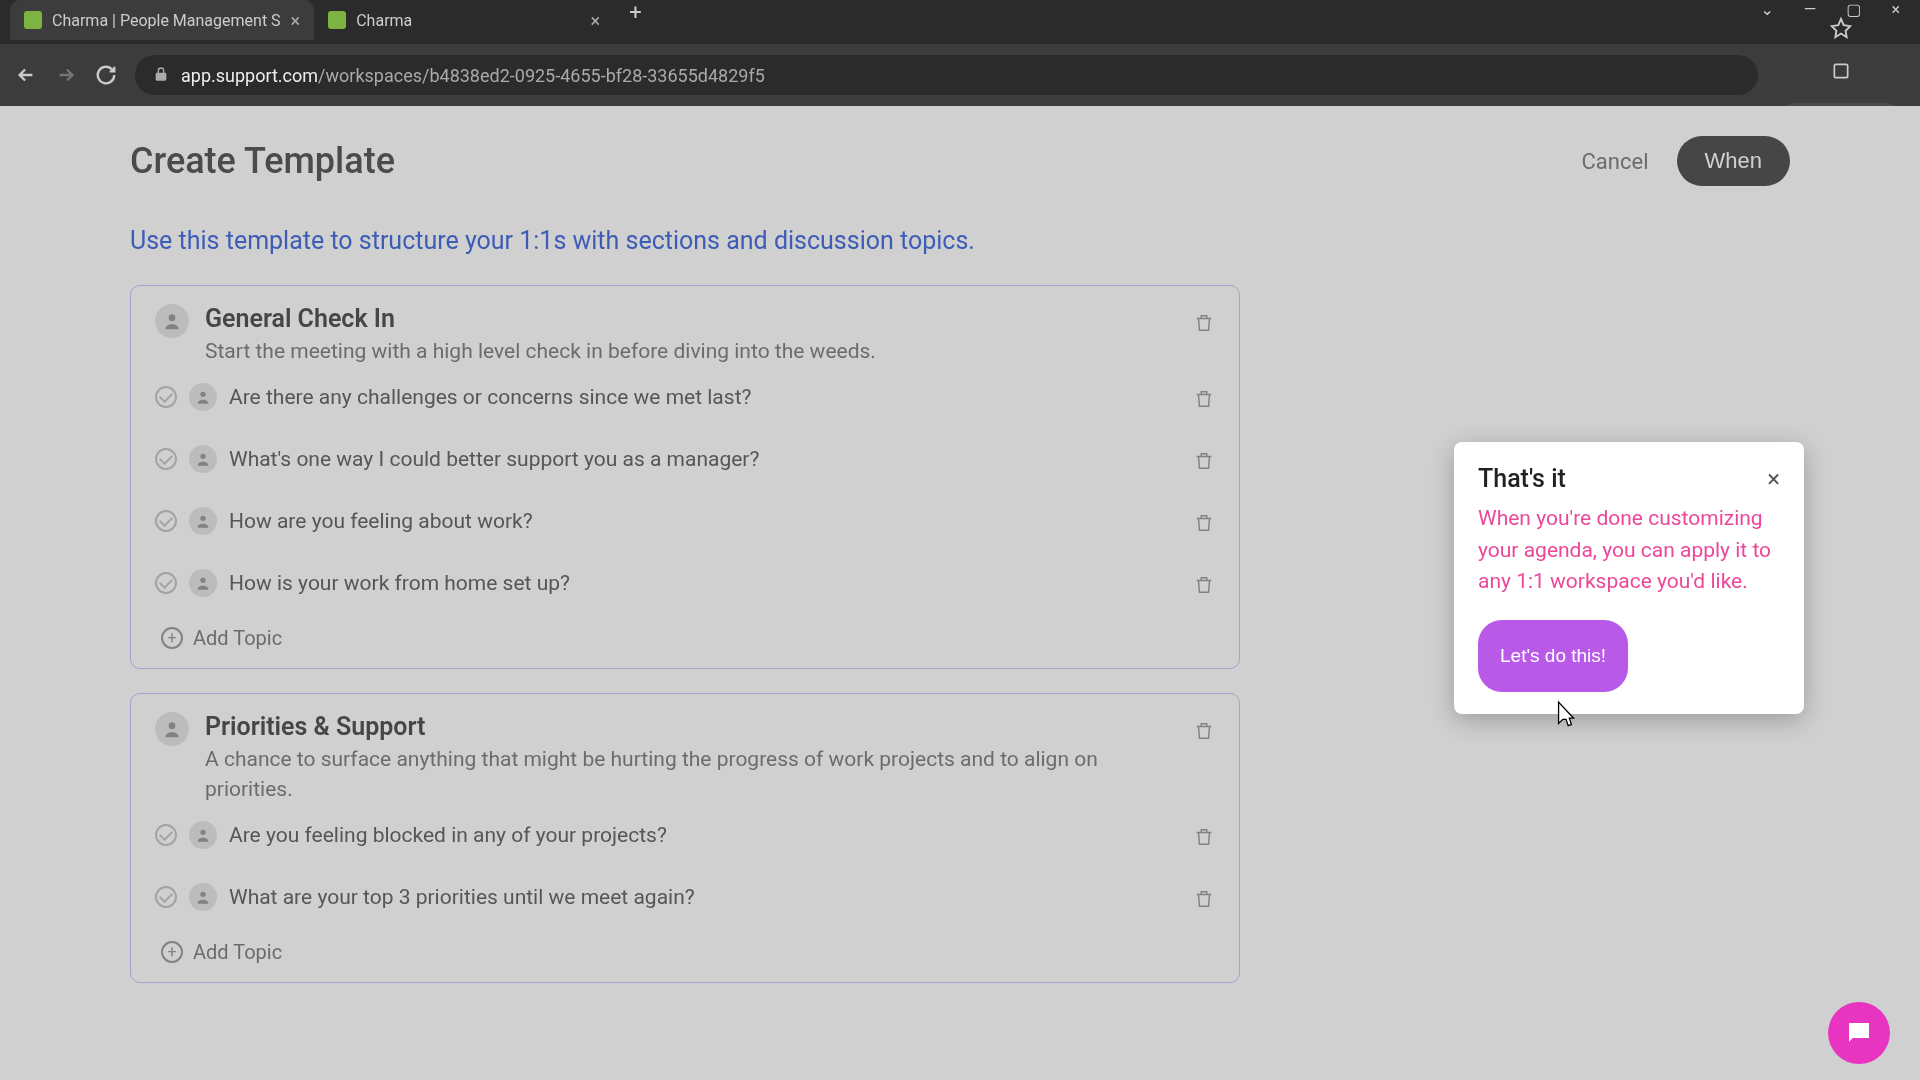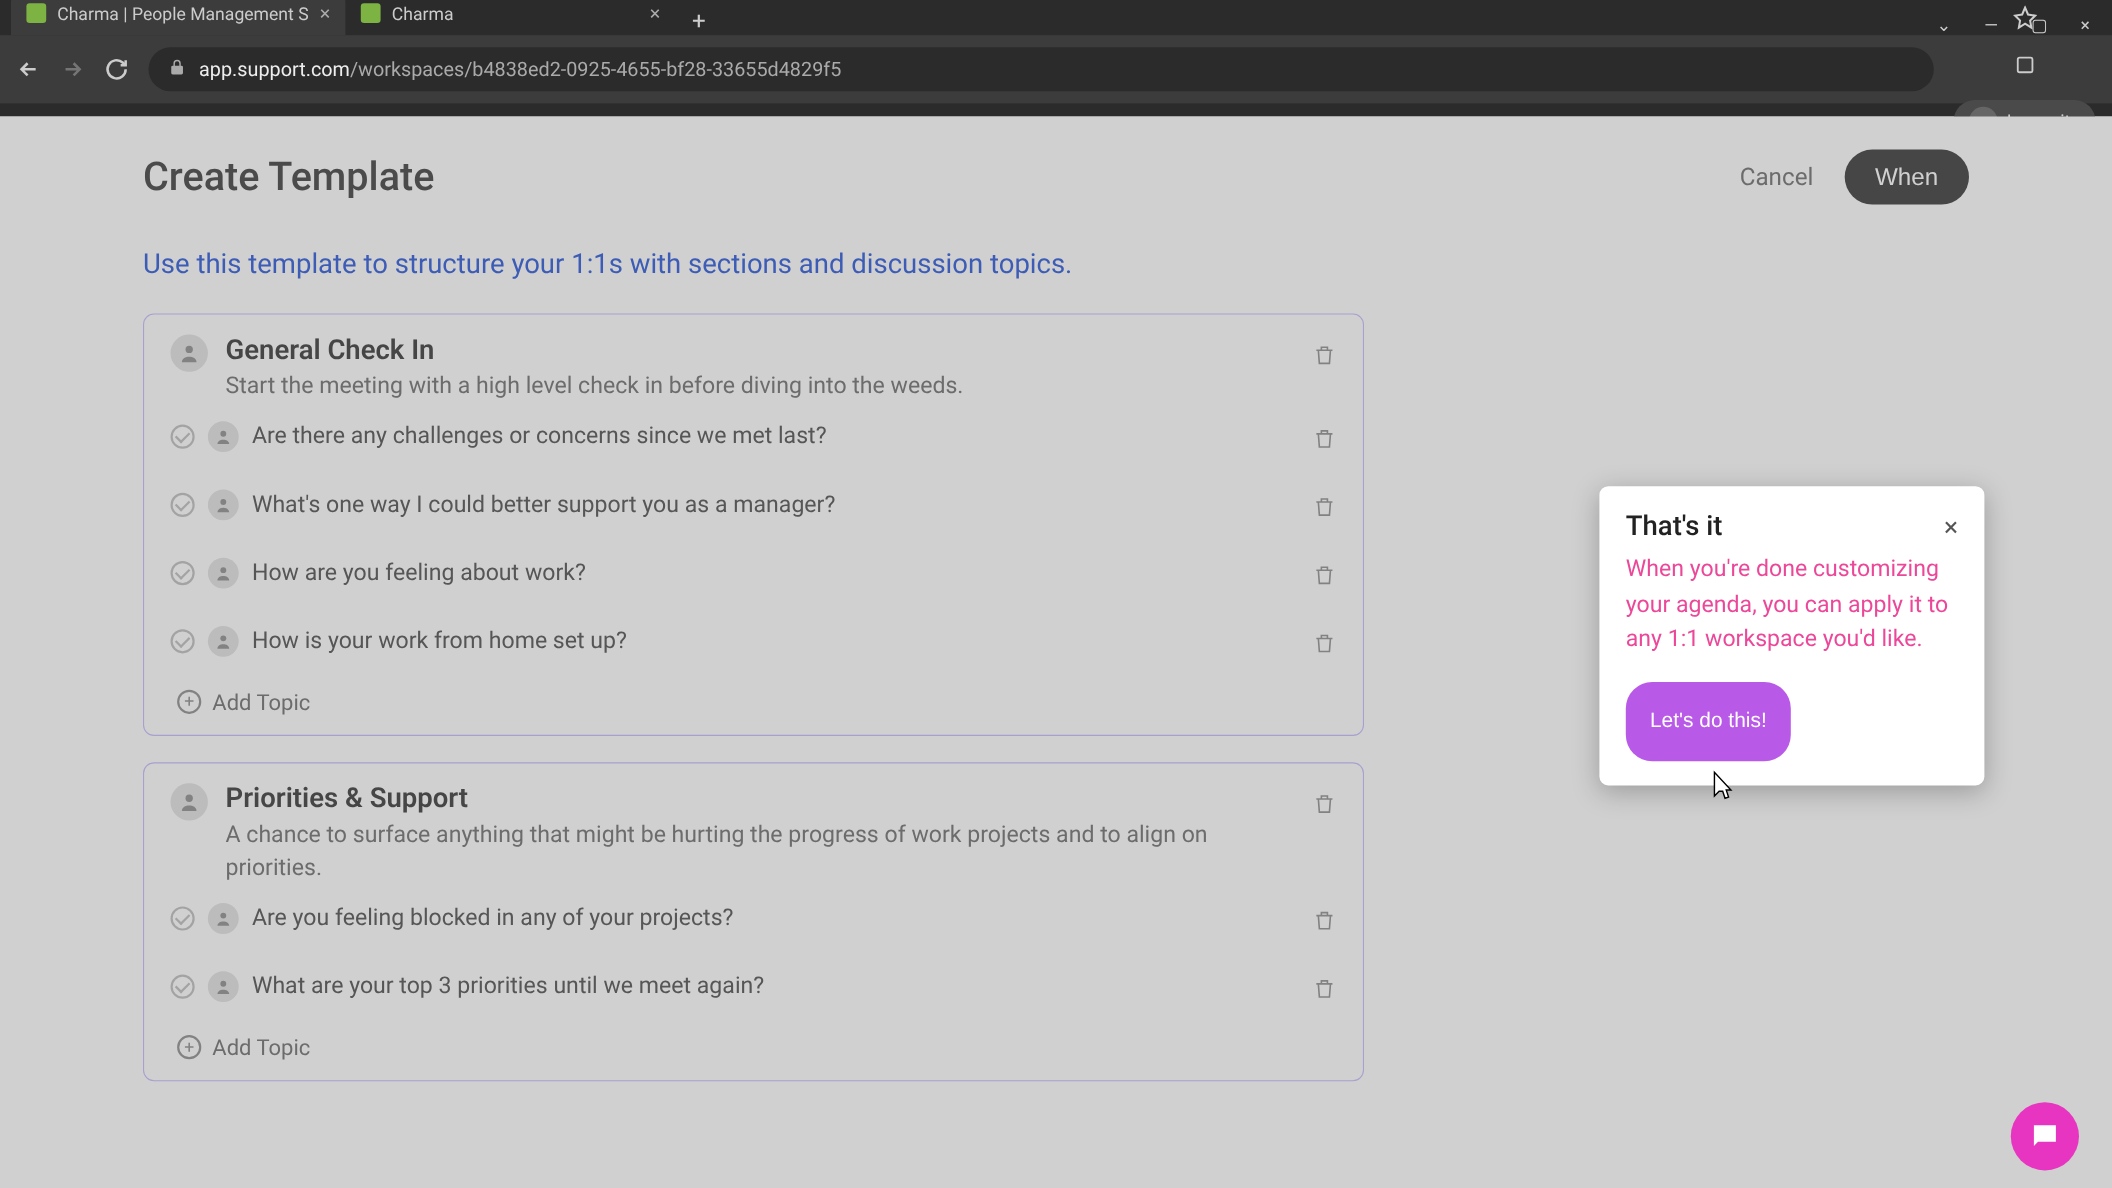--- a/index.html
+++ b/index.html
@@ -1,20 +1,20 @@
 <!DOCTYPE html>
 <html><head>
 <meta charset="utf-8">
 <style>
 * { margin: 0; padding: 0; box-sizing: border-box; }
 body { font-family: -apple-system, BlinkMacSystemFont, "Segoe UI", Roboto, sans-serif; background: #f5f5f5; width: 1920px; height: 1080px; overflow: hidden; position: relative; }
 
 
 .browser-chrome { background: #2b2b2b; height: 106px; }
-.tab-bar { display: flex; align-items: flex-end; height: 32px; padding-left: 10px; }
+.tab-bar { display: flex; align-items: flex-start; height: 44px; padding-left: 10px; }
 .tab { display: flex; align-items: center; height: 40px; padding: 0 14px; border-radius: 10px 10px 0 0; font-size: 16px; color: #ccc; gap: 10px; min-width: 300px; position: relative; }
 .tab.active { background: #3c3c3c; }
 .tab .favicon { width: 18px; height: 18px; background: #7cb342; border-radius: 3px; }
 .tab .close { margin-left: auto; color: #aaa; font-size: 18px; }
 .new-tab { color: #ccc; font-size: 22px; padding: 0 15px; }
 .window-controls { margin-left: auto; display: flex; gap: 30px; padding-right: 20px; color: #ccc; font-size: 16px; }
 .addr-bar { display: flex; align-items: center; height: 62px; background: #3c3c3c; padding: 0 15px; gap: 18px; }
 .nav-icon { color: #ccc; display: flex; align-items: center; justify-content: center; }
 .url-field { flex: 1; background: #2b2b2b; border-radius: 30px; height: 40px; display: flex; align-items: center; padding: 0 18px; gap: 12px; color: #aaa; font-size: 18px; }
 .url-field .lock { color: #aaa; }

